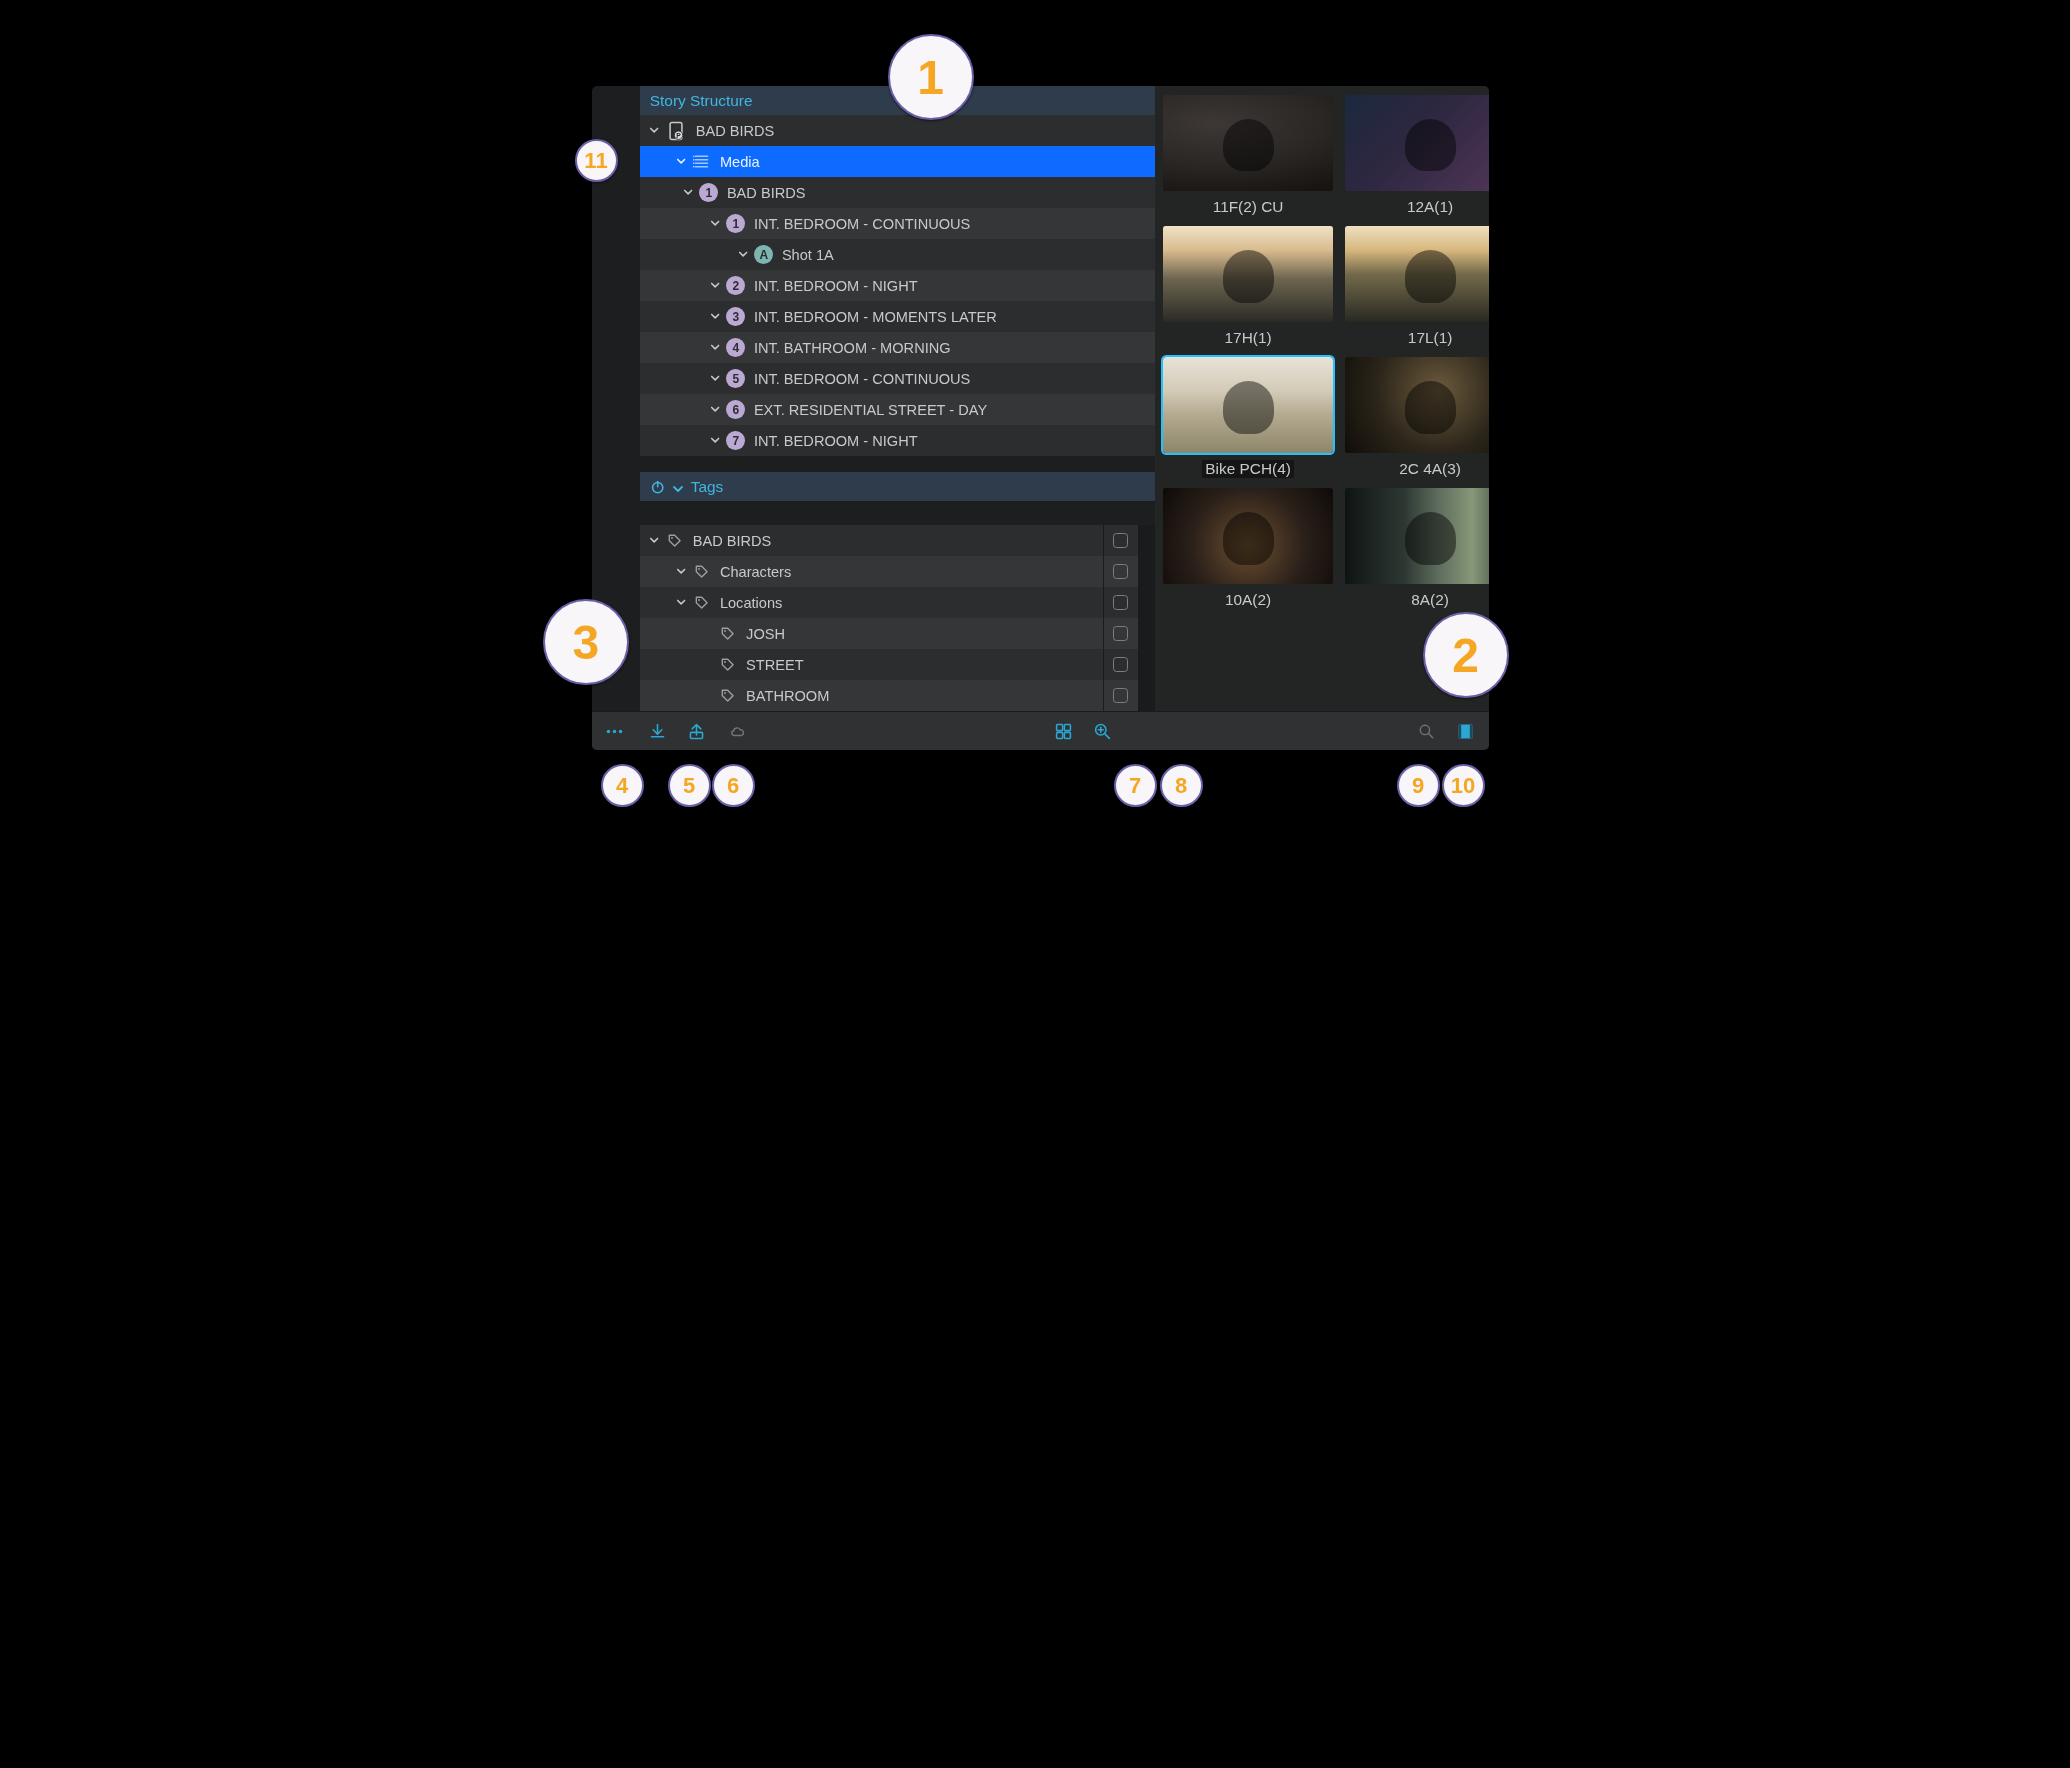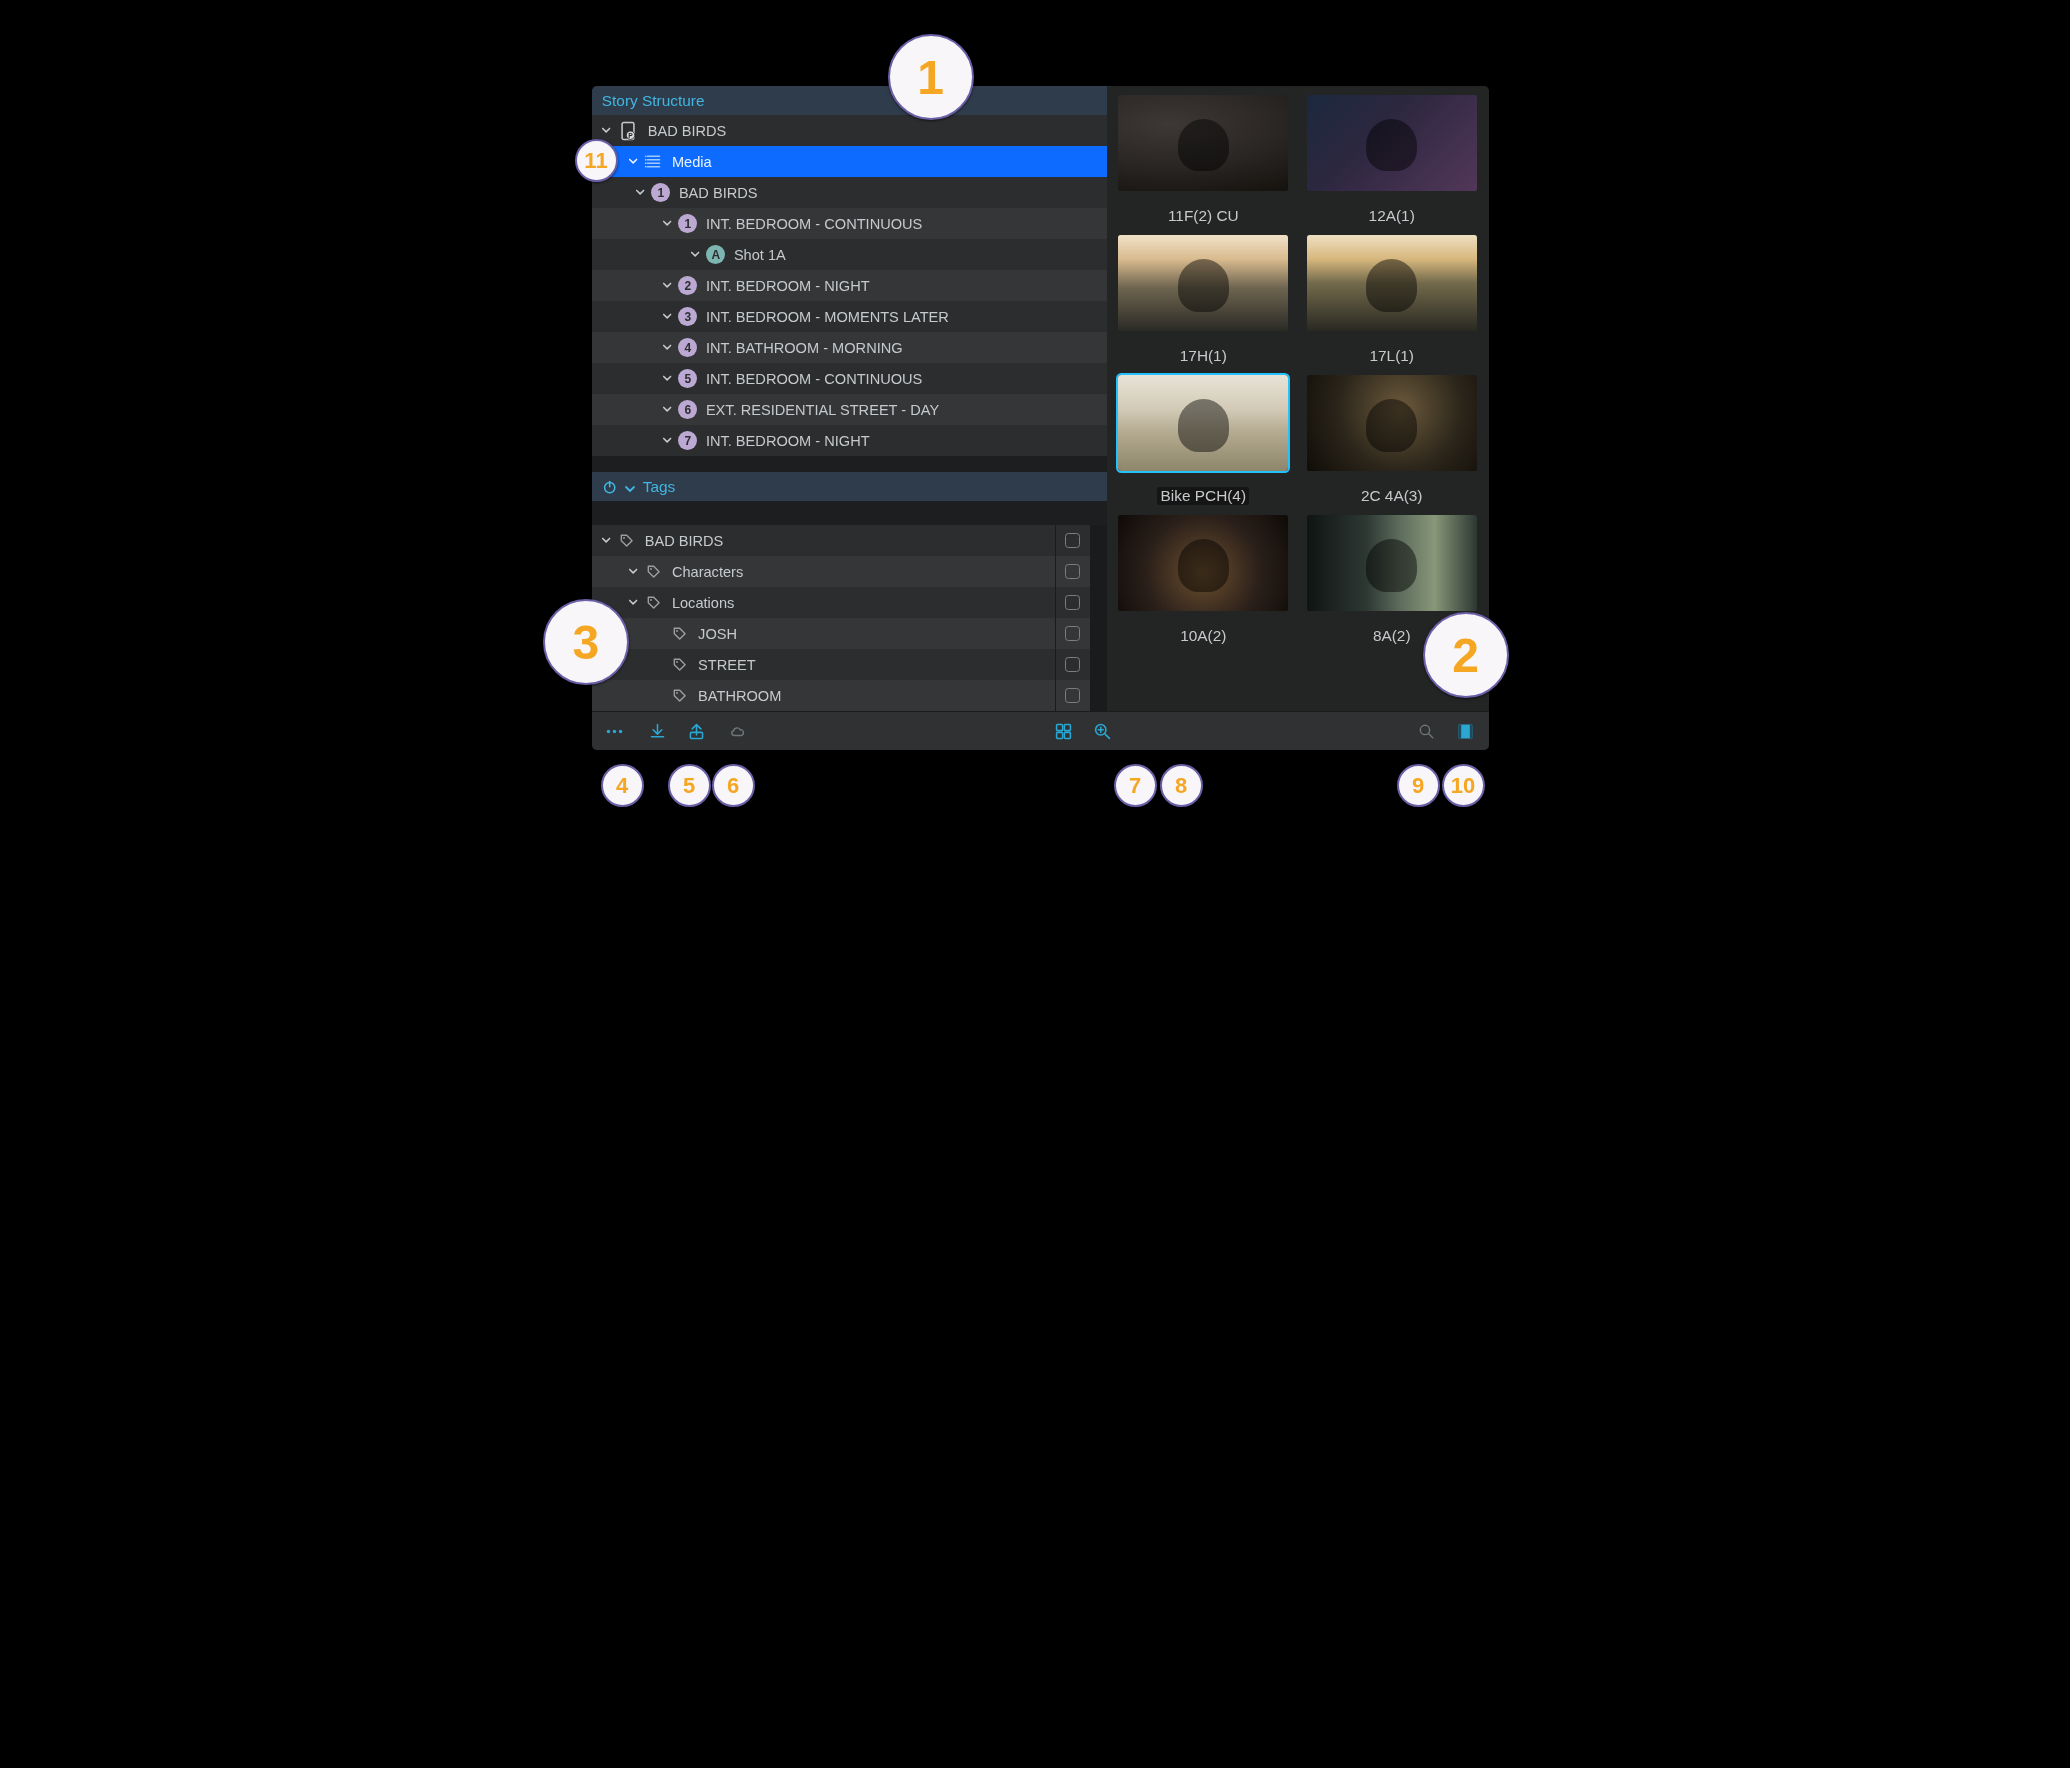--- a/index.html
+++ b/index.html
@@ -16,21 +16,21 @@
     --badge-teal:#7db6b0;
     --badge-text:#2b2d2f;
     --marker-fill:#f8f6f8;
     --marker-stroke:#6b5fa7;
     --marker-num:#f5a623;
   }
   html,body{margin:0;padding:0;height:100%;background:var(--bg-black);}
   body{font-family:-apple-system,BlinkMacSystemFont,"Helvetica Neue",Arial,sans-serif;}
   .canvas{position:relative;width:1015px;height:867px;margin:0 auto;background:var(--bg-black);}
   .app-window{position:absolute;left:64px;top:86px;width:897px;height:664px;background:var(--panel-bg);border-radius:5.1px;display:flex;flex-direction:column;overflow:hidden;}
-  .app-body{flex:1;display:flex;min-height:0;}
+  .app-body{flex:1;display:flex;min-height:0;margin-left:48px;}
   .left-col{width:515px;display:flex;flex-direction:column;min-height:0;}
   .right-col{flex:1;background:#232424;min-width:0;}
 
   
   .section-header{height:29px;display:flex;align-items:center;background:var(--header-blue);color:var(--accent);font-size:15.4px;padding:0 10.3px;gap:6.8px;}
   .section-header .power{width:15.4px;height:15.4px;flex:0 0 auto;}
   .section-header .chev{width:12px;height:12px;flex:0 0 auto;}
 
   
   .tree{display:flex;flex-direction:column;justify-content:flex-end;}
@@ -57,21 +57,21 @@
   .chk{width:13.7px;height:13.7px;border:1.3px solid #7b7e80;border-radius:3.4px;background:transparent;}
   .tag-icon svg{width:15.4px;height:15.4px;}
 
   
   .structure-pane{flex:1 1 auto;overflow:hidden;display:flex;flex-direction:column;}
   .tags-pane{flex:0 0 auto;display:flex;flex-direction:column;gap:24px;}
 
   
   .thumb-area{padding:8.6px 8.6px 0 8.6px;}
   .thumb-grid{display:grid;grid-template-columns:repeat(2,1fr);gap:10.3px 12px;}
-  .thumb{display:flex;flex-direction:column;align-items:center;gap:16px;}
+  .thumb{display:flex;flex-direction:column;align-items:center;gap:7px;}
   .thumb-box{width:170px;height:96px;position:relative;border-radius:2.6px;overflow:hidden;}
   .thumb.selected .thumb-box{outline:2.6px solid #24c1ff;outline-offset:0;border-radius:3.4px;}
   .thumb-name{color:var(--text);font-size:15.4px;text-align:center;}
   .thumb.selected .thumb-name{background:#151515;padding:0 3.4px;border-radius:1.7px;}
   
   .ph{position:absolute;inset:0;}
   .ph-sand{background:radial-gradient(ellipse 120% 80% at 30% 30%,#3d3836 0%,#2a2624 55%,#17130f 100%);}
   .ph-blue{background:linear-gradient(135deg,#1b293e 0%,#2d2740 40%,#523759 100%);}
   .ph-sunset{background:linear-gradient(180deg,#f0e2c8 0%,#d9bb8e 25%,#6e6550 55%,#2a2a25 100%);}
   .ph-sunset2{background:linear-gradient(180deg,#eee0c1 0%,#d7b77d 25%,#736a4b 50%,#292922 100%);}

